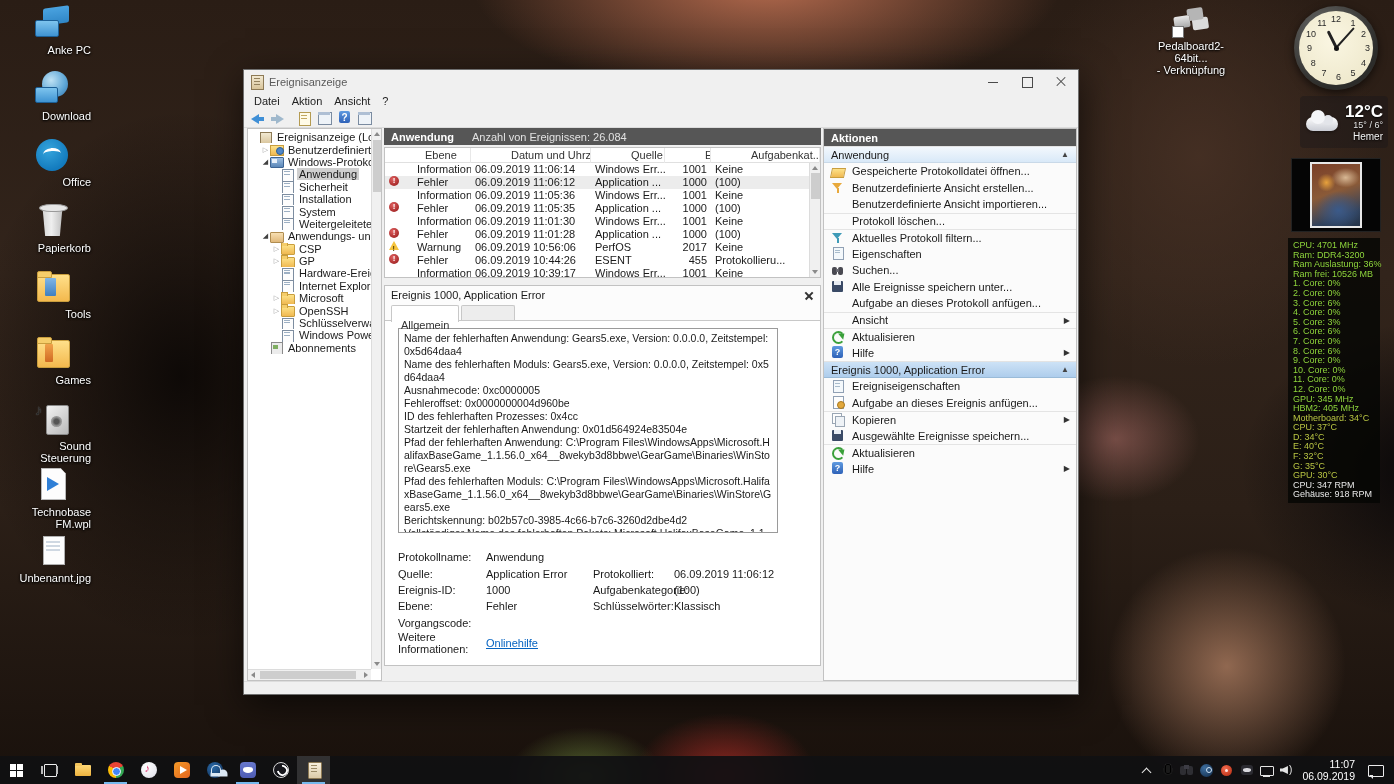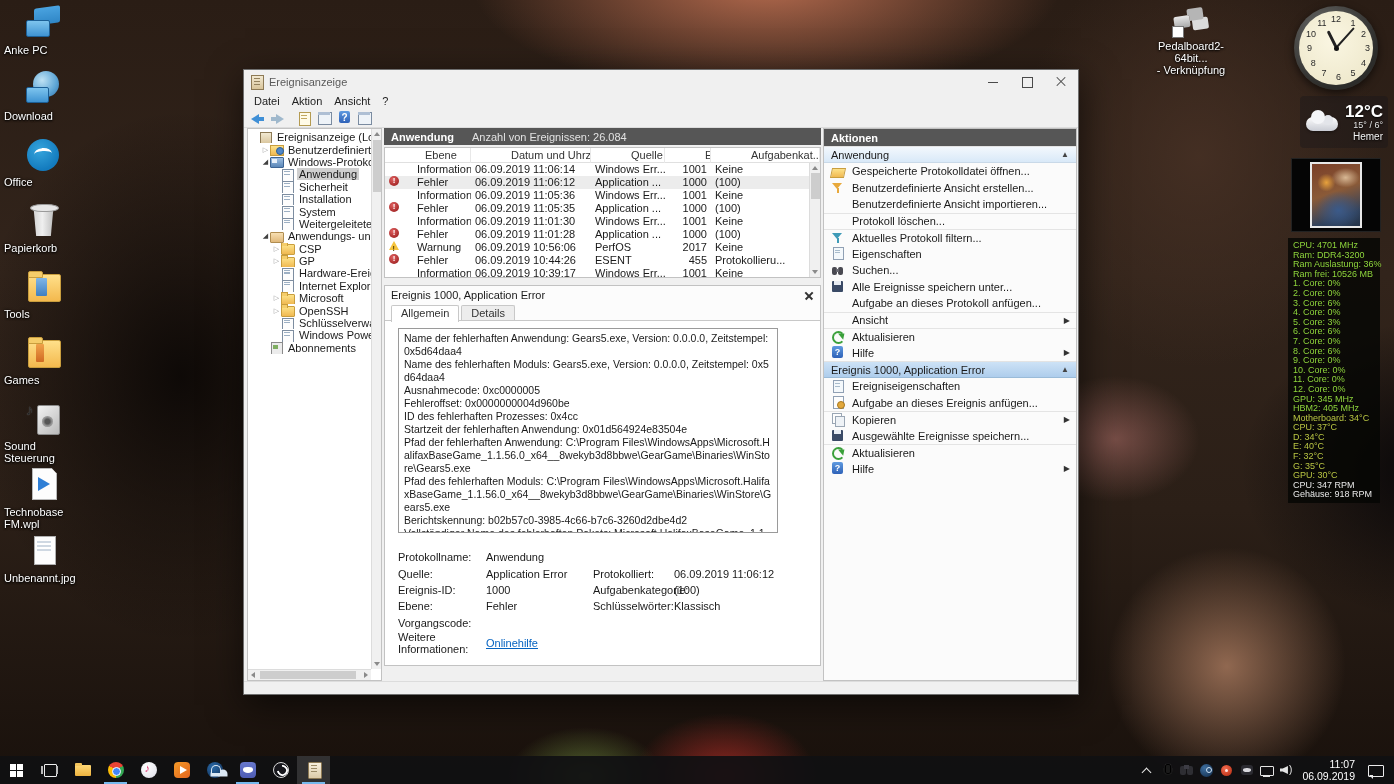--- a/index.html
+++ b/index.html
@@ -12,21 +12,21 @@
       radial-gradient(ellipse 260px 300px at 86% 20%, rgba(70,48,36,.9), transparent 70%),
       radial-gradient(ellipse 120px 90px at 80% 56%, rgba(205,130,125,.45), transparent 70%),
       radial-gradient(ellipse 170px 170px at 88% 85%, rgba(172,124,96,.8), transparent 70%),
       radial-gradient(ellipse 130px 90px at 52% 99%, rgba(155,42,36,.95), transparent 70%),
       radial-gradient(ellipse 110px 70px at 42% 99%, rgba(92,112,52,.9), transparent 70%),
       radial-gradient(ellipse 260px 200px at 103% 60%, rgba(4,4,7,.95), transparent 75%),
       linear-gradient(180deg, #2a1d15 0%, #32241b 35%, #2b1f17 65%, #19110c 100%);
   }
   
   #desktop-icons { position:absolute; left:4px; top:4px; width:78px; }
-  .dicon { width:78px; height:66px; text-align:left; cursor:pointer; }
+  .dicon { width:78px; height:66px; text-align:right; cursor:pointer;margin-left:9px; }
   .dlabel { font-size:11px; color:#fff; text-shadow:0 1px 2px #000, 0 0 3px #000; margin-top:2px; line-height:12px; }
   .dic { width:38px; height:38px; margin:0 auto; position:relative; }
   .pc-icon::before { content:""; position:absolute; left:10px; top:3px; width:26px; height:17px; background:linear-gradient(#4aa3e0,#2f86c6); border-radius:2px; transform:skewY(-8deg); }
   .pc-icon::after { content:""; position:absolute; left:2px; top:16px; width:22px; height:15px; background:linear-gradient(#7ec4ee,#3f93d2); border:1px solid #1c5f96; border-radius:2px; }
   .globe-icon::before { content:""; position:absolute; left:9px; top:1px; width:26px; height:26px; border-radius:50%; background:radial-gradient(circle at 35% 35%, #bfe2f4, #5ea6d6 60%, #2f6fa8); }
   .globe-icon::after { content:""; position:absolute; left:2px; top:17px; width:21px; height:14px; background:linear-gradient(#7ec4ee,#3f93d2); border:1px solid #1c5f96; border-radius:2px; }
   .openoffice-icon::before { content:""; position:absolute; left:3px; top:3px; width:32px; height:32px; border-radius:50%; background:radial-gradient(circle at 40% 35%, #35a4dc, #137bbe 70%); }
   .openoffice-icon::after { content:""; position:absolute; left:10px; top:12px; width:18px; height:9px; border-top:3px solid #fff; border-radius:50%; transform:rotate(-4deg); }
   .recycle-bin-icon::before { content:""; position:absolute; left:8px; top:4px; width:23px; height:30px; background:linear-gradient(90deg,#cfcfcf,#efefef 45%,#b9b9b9); clip-path:polygon(6% 0,94% 0,82% 100%,18% 100%); }
   .recycle-bin-icon::after { content:""; position:absolute; left:6px; top:2px; width:27px; height:6px; background:#e6e6e6; border-radius:50%/60%; border:1px solid #9a9a9a; }
@@ -202,21 +202,21 @@
   #ev-vsb { position:absolute; right:0; top:15px; bottom:0; width:11px; background:#f0f0f0; border-left:1px solid #dcdcdc; }
   #ev-vsb .thumb { position:absolute; left:1px; top:10px; width:9px; height:26px; background:#cdcdcd; }
   
   #detail-pane { position:absolute; left:0; top:157px; width:437px; height:381px; background:#fcfcfc; border:1px solid #c2c2c2; }
   #dp-hdr { height:16px; display:flex; align-items:center; padding:2px 4px 0 6px; }
   #dp-title { font-size:11px; color:#1a1a1a; }
   #dp-close { margin-left:auto; position:relative; width:14px; height:13px; cursor:pointer; }
   #dp-close::before, #dp-close::after { content:""; position:absolute; left:2px; top:6px; width:10px; height:1.5px; background:#333; }
   #dp-close::before { transform:rotate(45deg); } #dp-close::after { transform:rotate(-45deg); }
   #dp-tabs { display:flex; padding-left:6px; margin-top:3px; height:16px; }
-  .dp-tab { padding:1px 9px 0; border:1px solid #c8c8c8; border-bottom:none; background:#ededed; color:#333; margin-right:2px; border-radius:2px 2px 0 0; cursor:pointer; }
+  .dp-tab { padding:13px 9px 0; border:1px solid #c8c8c8; border-bottom:none; background:#ededed; color:#333; margin-right:2px; border-radius:2px 2px 0 0; cursor:pointer; }
   .dp-tab.active { background:#fff; position:relative; z-index:2; height:17px; }
   #dp-body { position:absolute; left:0; top:34px; right:0; bottom:0; background:#fff; border-top:1px solid #c8c8c8; }
   #dp-text { position:absolute; left:13px; top:7px; width:380px; height:205px; border:1px solid #9a9a9a; background:#fff; padding:3px 5px; overflow:hidden; }
   .dp-line { font-size:10.5px; line-height:13px; word-break:break-all; color:#1a1a1a; }
   #dp-fields { position:absolute; left:13px; top:228px; right:24px; }
   .f-row { display:grid; grid-template-columns:88px 107px 81px 1fr; height:16.4px; align-items:center; }
   .f-lbl { color:#1a1a1a; } .f-val { color:#1a1a1a; }
   .f-link { color:#0563c1; text-decoration:underline; cursor:pointer; }
   
   #actions-panel { position:absolute; left:579px; top:58px; width:254px; height:553px; background:#fbfbfb; border:1px solid #c2c2c2; overflow:hidden; }

